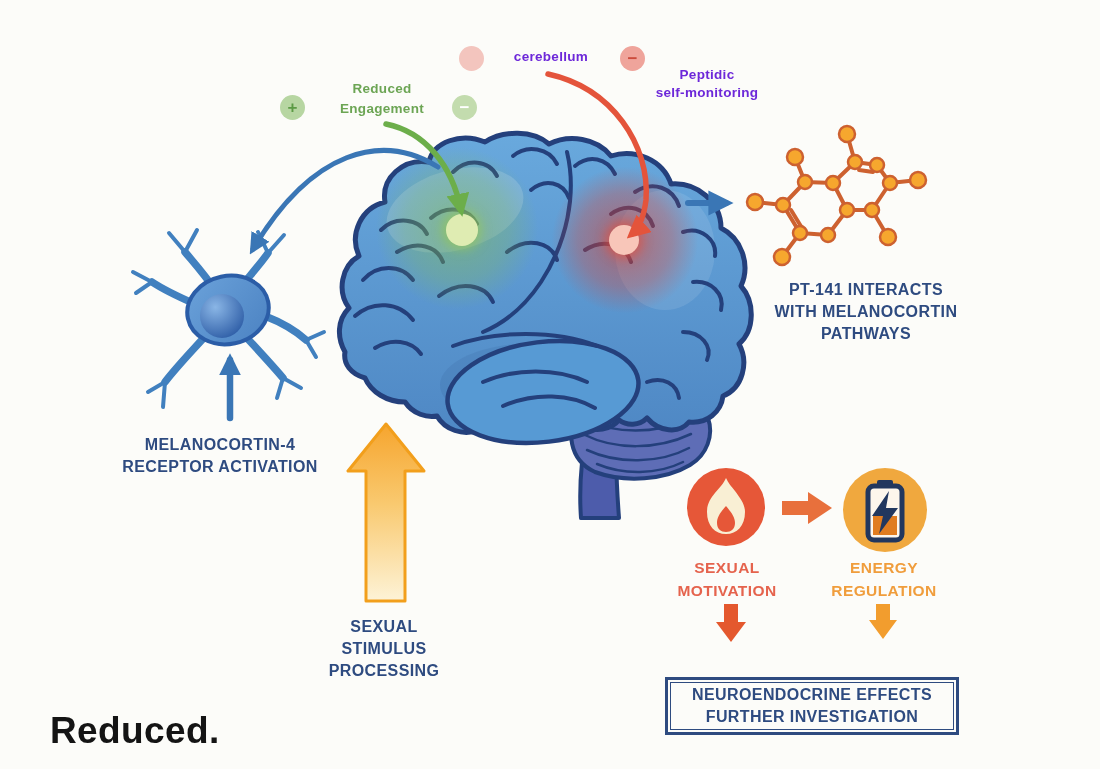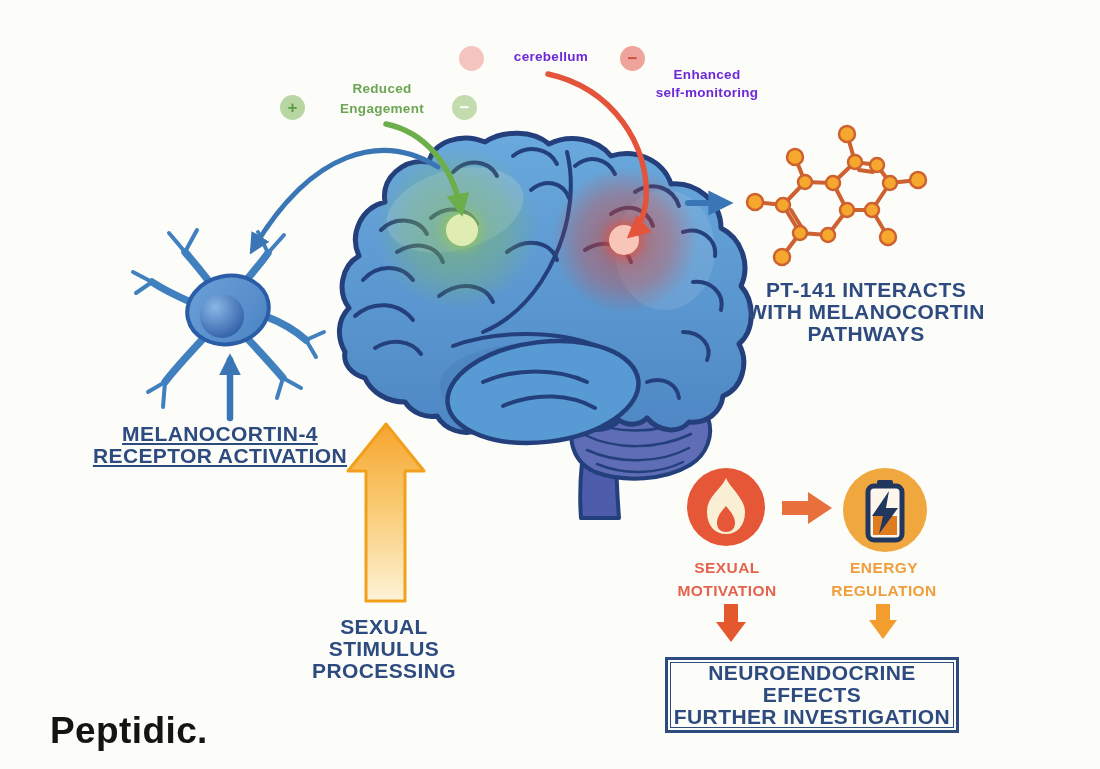--- a/index.html
+++ b/index.html
@@ -1,38 +1,38 @@
 <!DOCTYPE html>
 <html><head>
 <meta charset="utf-8">
 <style>
   html,body{margin:0;padding:0;}
   body{font-family:"Liberation Sans", sans-serif;}
   #canvas{position:relative;width:1100px;height:769px;background:#fcfcf9;overflow:hidden;}
   .abs{position:absolute;}
   svg{display:block;overflow:visible;}
   .lbl{position:absolute;text-align:center;white-space:pre-line;font-weight:bold;}
-  .lbl-navy{color:#2e4b80;font-size:21px;line-height:22px;letter-spacing:.4px;}
+  .lbl-navy{color:#2e4b80;font-size:16px;line-height:22px;letter-spacing:.4px;}
   .lbl-green{color:#6ca554;font-size:13.5px;line-height:20px;letter-spacing:.3px;}
   .lbl-red{color:#6d28d9;font-size:13.5px;line-height:17.5px;letter-spacing:.3px;}
   .lbl-salmon{color:#e5634d;font-size:15.5px;line-height:23px;letter-spacing:.4px;}
   .lbl-orange{color:#f09d3c;font-size:15.5px;line-height:23px;letter-spacing:.4px;text-align:center;}
   .badge{position:absolute;width:25px;height:25px;border-radius:50%;display:flex;align-items:center;justify-content:center;
          font-size:17px;font-weight:bold;line-height:1;}
   .badge-plus{background:#b7d6a2;color:#5c9b45;}
   .badge-minus-green{background:#c3dcae;color:#ffffff;}
   .badge-dot-pink{background:#f3c5be;}
   .badge-minus-red{background:#efa49b;color:#cc4b3c;}
   .glow{position:absolute;border-radius:50%;pointer-events:none;}
   .glow-green{width:164px;height:164px;background:radial-gradient(circle, rgba(134,190,80,.55) 0%, rgba(134,190,80,.28) 45%, rgba(134,190,80,0) 70%);}
   .glow-red{width:148px;height:148px;background:radial-gradient(circle, rgba(226,62,44,.58) 0%, rgba(226,62,44,.30) 45%, rgba(226,62,44,0) 70%);}
   .spot{position:absolute;border-radius:50%;}
   .spot-green{width:32px;height:32px;background:#dfecb2;box-shadow:0 0 10px 4px rgba(150,200,90,.6);}
   .spot-red{width:30px;height:30px;background:#f8c6b9;box-shadow:0 0 10px 4px rgba(230,80,60,.55);}
-  #conclusion-box{position:absolute;left:665px;top:657px;width:294px;height:76px;border:3px solid #2e4b80;box-sizing:border-box;}
+  #conclusion-box{position:absolute;left:665px;top:677px;width:294px;height:58px;border:3px solid #2e4b80;box-sizing:border-box;}
   #conclusion-box .inner{position:absolute;inset:2px;border:1.5px solid #2e4b80;display:flex;align-items:center;justify-content:center;}
   #logo{position:absolute;left:50px;top:710px;font-size:37px;font-weight:bold;color:#141414;letter-spacing:.4px;}
 </style>
 </head>
 <body>
 
 <div id="canvas">
 
   <svg class="abs" style="left:335px;top:130px;" width="420" height="400" viewBox="0 0 420 400">
     <defs>
@@ -235,37 +235,37 @@
     <span>−</span>
     </div>
   <div class="badge badge-dot-pink" style="left:459px;top:46px;"></div>
   <div class="badge badge-minus-red" style="left:620px;top:46px;">
     <span>−</span>
     </div>
 
   <div class="lbl lbl-green" style="left:302px;top:79px;width:160px;">Reduced
 Engagement</div>
   <div class="lbl lbl-red" style="left:491px;top:48px;width:120px;">cerebellum</div>
-  <div class="lbl lbl-red" style="left:627px;top:66px;width:160px;">Enhanced
+  <div class="lbl lbl-red" style="left:627px;top:66px;width:160px;">Peptidic
 self-monitoring</div>
-  <div class="lbl lbl-navy" style="left:90px;top:423px;width:260px;text-decoration:underline;">MELANOCORTIN-4
+  <div class="lbl lbl-navy" style="left:90px;top:434px;width:260px;">MELANOCORTIN-4
 RECEPTOR ACTIVATION</div>
   <div class="lbl lbl-navy" style="left:741px;top:279px;width:250px;">PT-141 INTERACTS
 WITH MELANOCORTIN
 PATHWAYS</div>
   <div class="lbl lbl-navy" style="left:284px;top:616px;width:200px;">SEXUAL
 STIMULUS
 PROCESSING</div>
   <div class="lbl lbl-salmon" style="left:637px;top:556px;width:180px;">SEXUAL
 MOTIVATION</div>
   <div class="lbl lbl-orange" style="left:794px;top:556px;width:180px;">ENERGY
 REGULATION</div>
 
   <div id="conclusion-box">
     <div class="inner">
       <div class="lbl lbl-navy" style="position:static;white-space:pre-line;">NEUROENDOCRINE EFFECTS
 FURTHER INVESTIGATION</div>
     </div>
   </div>
 
-  <div id="logo">Peptidic.</div>
+  <div id="logo">Reduced.</div>
 
 </div>
 
 </body></html>

